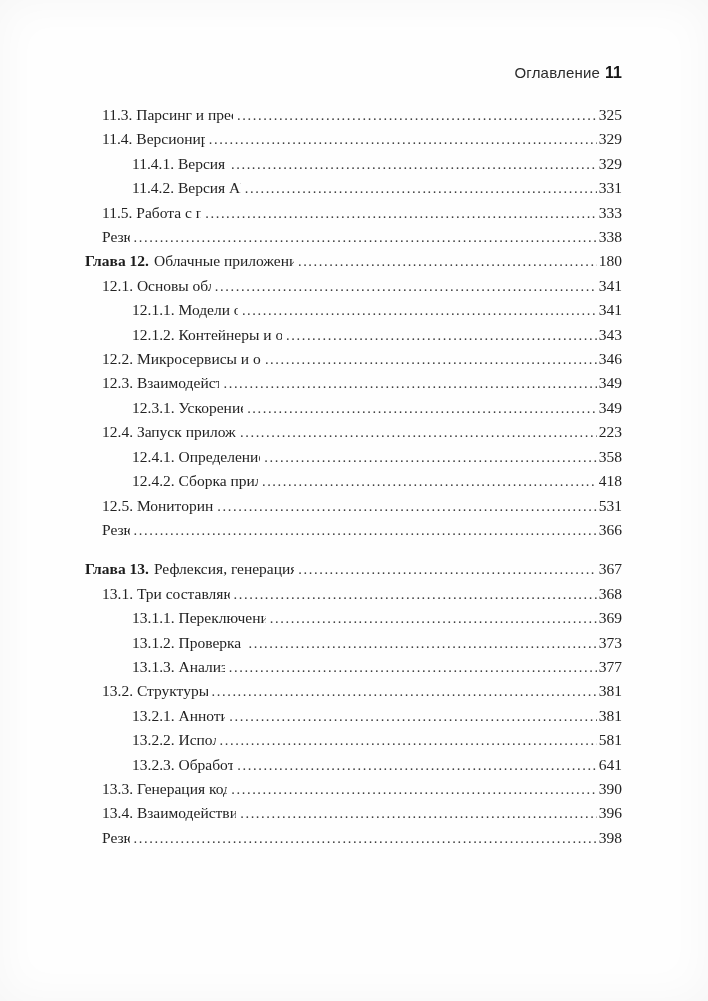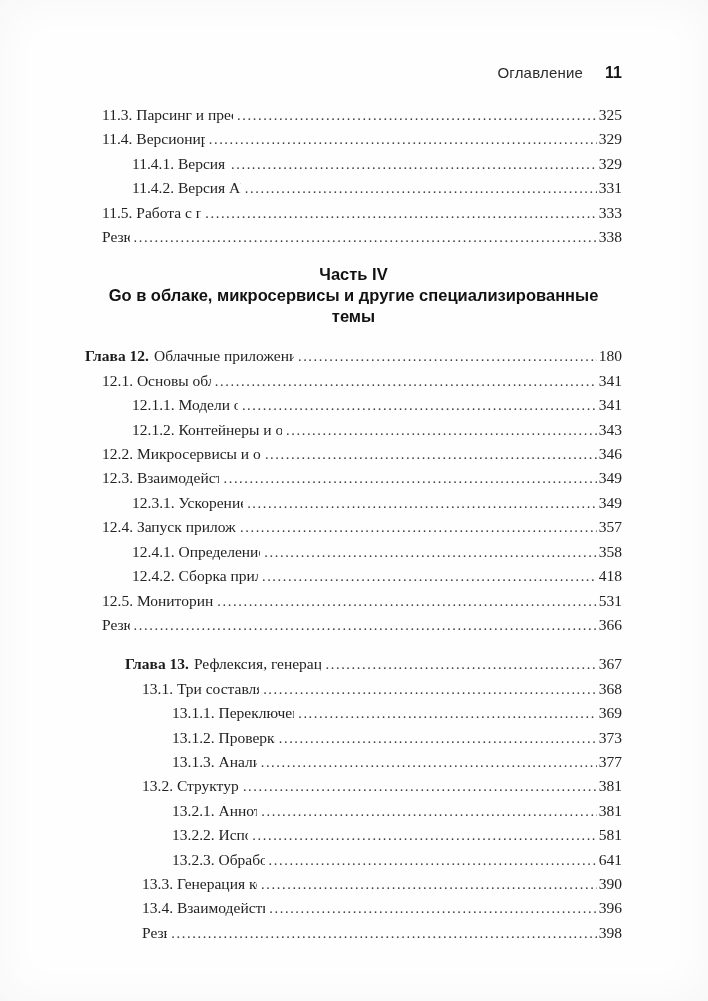--- a/index.html
+++ b/index.html
@@ -15,21 +15,21 @@
     background: #fefefe;
     box-shadow: inset 0 0 45px rgba(0,0,0,0.035);
     padding: 64px 86px 0 85px;
     overflow: hidden;
   }
   
   .running-head {
     display: flex;
     justify-content: flex-end;
     align-items: baseline;
-    gap: 22px;
+    gap: 5px;
     font-family: "Liberation Sans", sans-serif;
     color: #2b2b2b;
   }
   .rh-label { font-size: 15px; letter-spacing: 0.2px; }
   .rh-page  { font-size: 16px; font-weight: 700; color: #161616; }
 
   
   .toc {
     margin-top: 21px;
     font-family: "Liberation Serif", "DejaVu Serif", serif;
@@ -65,21 +65,21 @@
   .part-heading {
     margin: 15px 0 17px 0;
     text-align: center;
     font-family: "Liberation Sans", sans-serif;
     font-weight: 700;
     color: #121212;
   }
   .part-kicker { font-size: 16.5px; line-height: 21px; }
   .part-title  { font-size: 16.5px; line-height: 21px; }
 
-  .gap-before { margin-top: 15px; margin-left: 40px; }
+  .gap-before { margin-top: 15px; }
 </style>
 </head>
 <body>
 
 <div class="sheet">
 
   <div class="running-head">
     <span class="rh-label">Оглавление</span>
     <span class="rh-page">11</span>
   </div>
@@ -118,24 +118,20 @@
     <span class="entry-page">333</span>
   </div>
         <div class="toc-row lvl1">
 
     <span class="entry-label">Резюме</span>
     <span class="dot-leader"></span>
     <span class="entry-page">338</span>
   </div>
       </div>
 
-    <div class="part-heading">
-      <div class="part-kicker">Часть IV</div>
-      <div class="part-title">Go в облаке, микросервисы и другие специализированные темы</div>
-    </div>
 
     <div class="toc-section">
         <div class="toc-row lvl0">
     <span class="entry-prefix">Глава 12.</span>
     <span class="entry-label">Облачные приложения и взаимодействие между сервисами</span>
     <span class="dot-leader"></span>
     <span class="entry-page">180</span>
   </div>
         <div class="toc-row lvl1">
 
@@ -170,21 +166,21 @@
         <div class="toc-row lvl2">
 
     <span class="entry-label">12.3.1. Ускорение REST-взаимодействия</span>
     <span class="dot-leader"></span>
     <span class="entry-page">349</span>
   </div>
         <div class="toc-row lvl1">
 
     <span class="entry-label">12.4. Запуск приложений на облачных серверах</span>
     <span class="dot-leader"></span>
-    <span class="entry-page">357</span>
+    <span class="entry-page">223</span>
   </div>
         <div class="toc-row lvl2">
 
     <span class="entry-label">12.4.1. Определение среды во время выполнения</span>
     <span class="dot-leader"></span>
     <span class="entry-page">358</span>
   </div>
         <div class="toc-row lvl2">
 
     <span class="entry-label">12.4.2. Сборка приложения для облачной среды</span>

